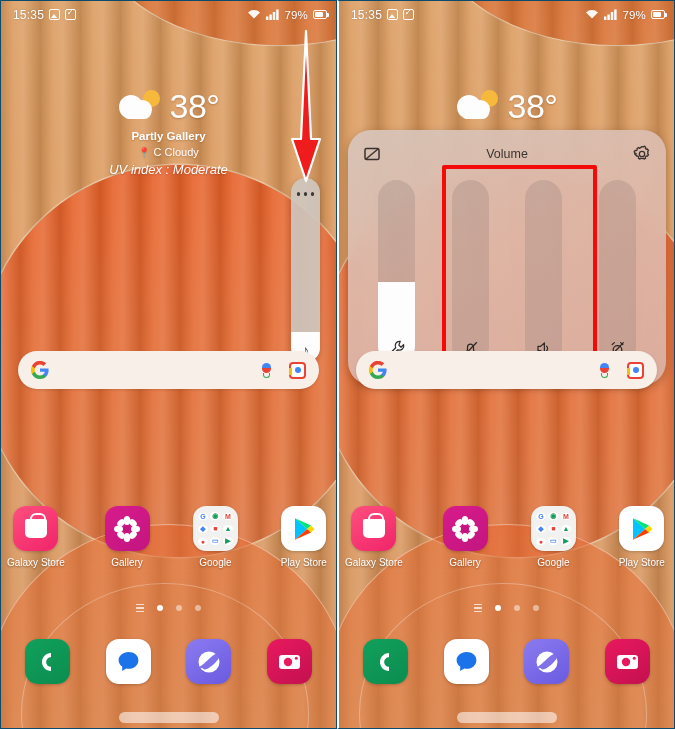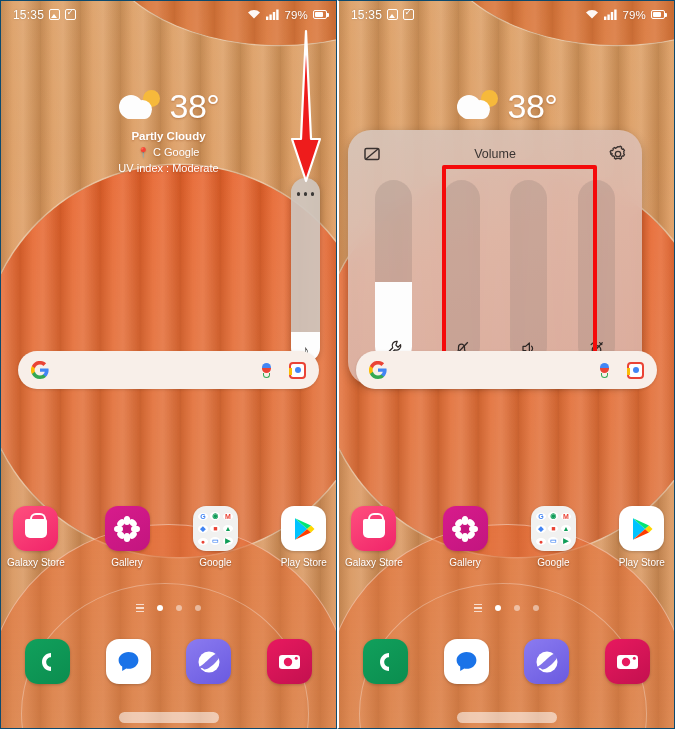--- a/index.html
+++ b/index.html
@@ -154,21 +154,21 @@
     position:absolute; left: 15px; top: 10px;
     width: 19px; height: 19px; border-radius: 50%; background:#fdfdfd;
   }
   .w-cloud3 {
     position:absolute; left: 5px; top: 16px;
     width: 28px; height: 13px; border-radius: 8px; background:#fdfdfd;
   }
   .w-temp { font-size: 34px; font-weight: 300; line-height: 1; letter-spacing: -0.5px; }
   .w-cond { font-size: 11.5px; font-weight: 700; margin-top: 7px; }
   .w-loc { font-size: 11px; margin-top: 4px; display:flex; align-items:center; justify-content:center; gap:3px;}
-  .w-uv { font-size: 11px; margin-top: 4px; }
+  .w-uv { font-size: 13px; margin-top: 4px; font-style: italic; }
   .pin { font-size: 10px; }
 
   
   .vol-collapsed {
     position: absolute;
     right: 16px; top: 177px;
     width: 29px; height: 184px;
     border-radius: 16px;
     background: rgba(206,198,190,0.92);
     box-shadow: 0 2px 6px rgba(0,0,0,.18);
@@ -275,21 +275,21 @@
   .navpill {
     position: absolute; bottom: 5px; left: 50%; transform: translateX(-50%);
     width: 100px; height: 11px; border-radius: 6px;
     background: rgba(255,255,255,0.55);
   }
 
   
   .volpanel {
     position: absolute;
     left: 9px; top: 129px;
-    width: 294px; height: 255px;
+    width: 318px; height: 255px;
     border-radius: 23px;
     background: linear-gradient(160deg, rgba(214,197,186,0.93) 0%, rgba(222,186,172,0.93) 45%, rgba(219,176,163,0.93) 100%);
     box-shadow: 0 3px 10px rgba(0,0,0,.22);
     backdrop-filter: blur(8px);
   }
   .vp-header {
     position: absolute; top: 11px; left: 0; right: 0; height: 26px;
     display: flex; align-items: center; justify-content: space-between;
     padding: 0 14px;
   }
@@ -375,24 +375,24 @@
     <div class="weather">
       <div class="w-top">
         <div class="w-icon">
           <div class="w-sun"></div>
             <div class="w-cloud1"></div>
             <div class="w-cloud2"></div>
             <div class="w-cloud3"></div>
         </div>
         <div class="w-temp">38°</div>
       </div>
-      <div class="w-cond">Partly Cloudy</div>
+      <div class="w-cond">Partly Gallery</div>
       <div class="w-loc">
         <span class="pin">📍</span>
-        <span>C Google</span>
+        <span>C Cloudy</span>
       </div>
       <div class="w-uv">UV index : Moderate</div>
     </div>
 
     <div class="vol-collapsed">
       <div class="vc-fill"></div>
       <div class="vc-dots">
           <i></i>
           <i></i>
           <i></i>

